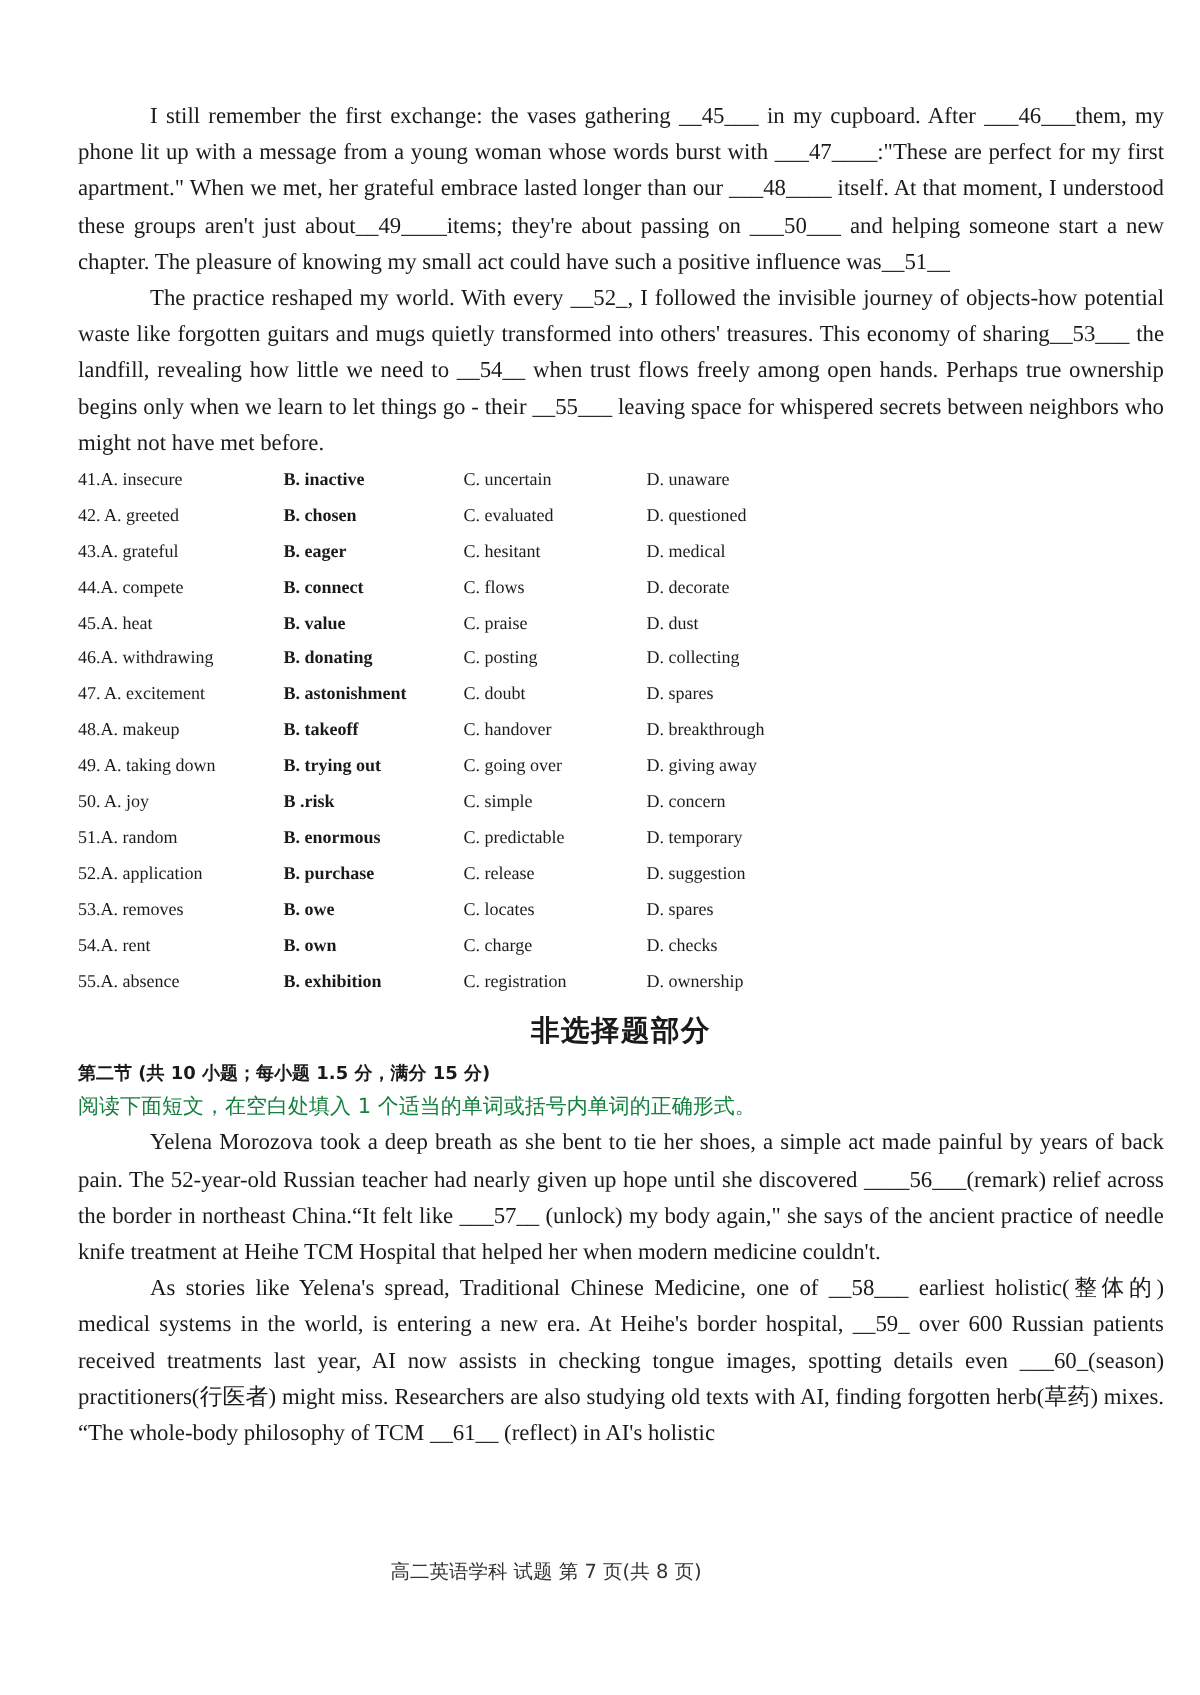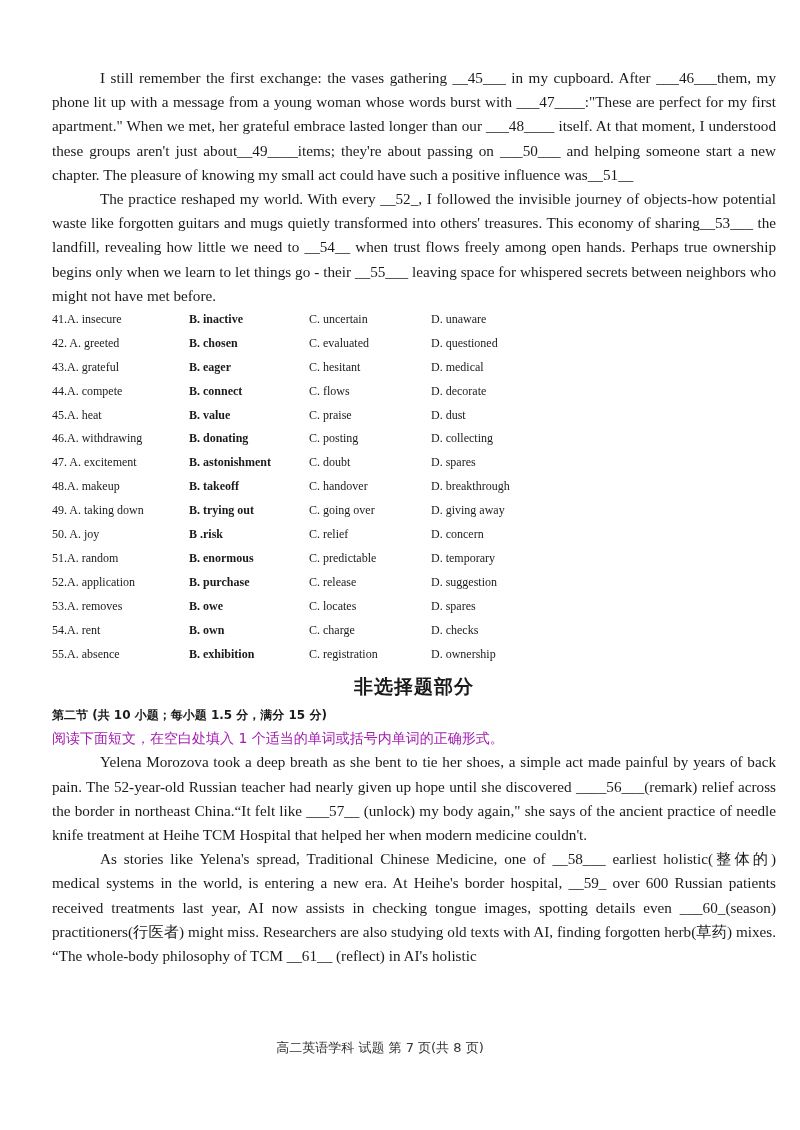--- a/index.html
+++ b/index.html
@@ -8,24 +8,24 @@
   .page { position: absolute; left: 52px; top: 66px; width: 724px; }
   .para { font-size: 15.2px; line-height: 24.2px; text-align: justify; margin: 0; }
   .para.indent { text-indent: 48px; }
   .opts { margin-top: 0px; }
   .opt-row { position: relative; height: 23.9px; font-size: 12px; line-height: 23.9px; white-space: nowrap; }
   .opt-row span { position: absolute; top: 0; }
   .c0 { left: 0; } .c1 { left: 137px; font-weight: bold; } .c2 { left: 257px; } .c3 { left: 379px; }
   .section-title { text-align: center; font-family: "DejaVu Sans", sans-serif; font-weight: bold;
                    font-size: 19px; margin: 8px 0 4px 0; letter-spacing: 1px; }
   .section-head { font-family: "DejaVu Sans", sans-serif; font-weight: bold; font-size: 12px; line-height: 23px; }
-  .instr { font-family: "DejaVu Sans", sans-serif; font-size: 14px; line-height: 23px; color: #a21caf; }
+  .instr { font-family: "DejaVu Sans", sans-serif; font-size: 14px; line-height: 23px; color: #15803d; }
   .para2 { font-size: 15.2px; line-height: 24.2px; text-align: justify; margin: 0; }
   .para2.indent { text-indent: 48px; }
-  .footer { position: absolute; top: 1039px; left: 16px; width: 728px; text-align: center;
+  .footer { position: absolute; top: 1039px; left: 0; width: 728px; text-align: center;
             font-family: "DejaVu Sans", sans-serif; font-size: 13px; color: #333; }
 </style>
 </head>
 <body>
 
 <div class="page">
   <p class="para indent">I still remember the first exchange: the vases gathering __45___ in my cupboard. After ___46___them, my phone lit up with a message from a young woman whose words burst with ___47____:"These are perfect for my first apartment." When we met, her grateful embrace lasted longer than our ___48____ itself. At that moment, I understood these groups aren't just about__49____items; they're about passing on ___50___ and helping someone start a new chapter. The pleasure of knowing my small act could have such a positive influence was__51__</p>
   <p class="para indent">The practice reshaped my world. With every __52_, I followed the invisible journey of objects-how potential waste like forgotten guitars and mugs quietly transformed into others' treasures. This economy of sharing__53___ the landfill, revealing how little we need to __54__ when trust flows freely among open hands. Perhaps true ownership begins only when we learn to let things go - their __55___ leaving space for whispered secrets between neighbors who might not have met before.</p>
 
   <div class="opts">
@@ -79,21 +79,21 @@
       </div>
     <div class="opt-row">
         <span class="c0">49. A. taking down</span>
         <span class="c1">B. trying out</span>
         <span class="c2">C. going over</span>
         <span class="c3">D. giving away</span>
       </div>
     <div class="opt-row">
         <span class="c0">50. A. joy</span>
         <span class="c1">B .risk</span>
-        <span class="c2">C. relief</span>
+        <span class="c2">C. simple</span>
         <span class="c3">D. concern</span>
       </div>
     <div class="opt-row">
         <span class="c0">51.A. random</span>
         <span class="c1">B. enormous</span>
         <span class="c2">C. predictable</span>
         <span class="c3">D. temporary</span>
       </div>
     <div class="opt-row">
         <span class="c0">52.A. application</span>

